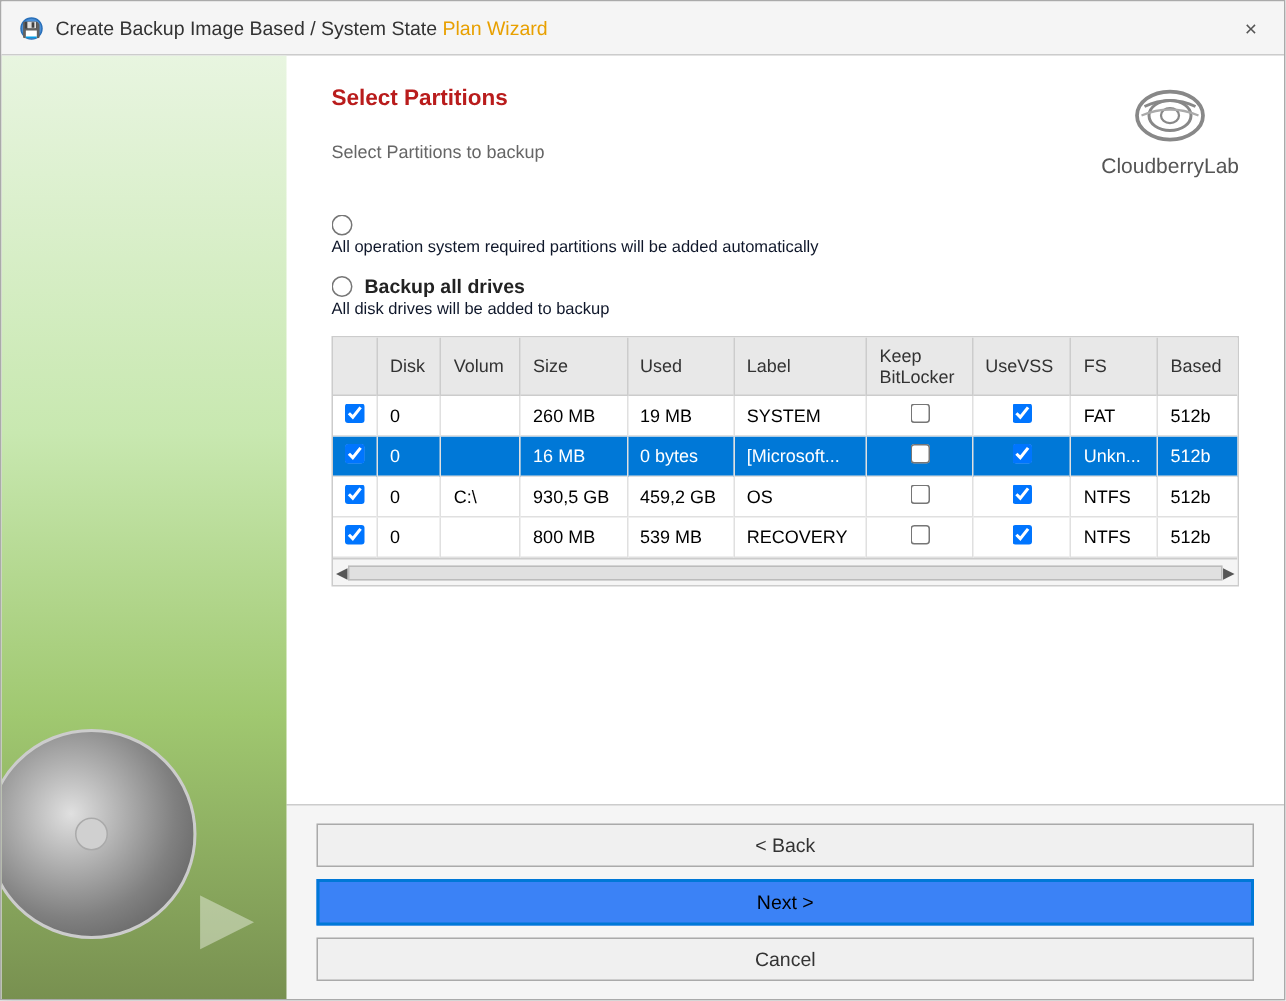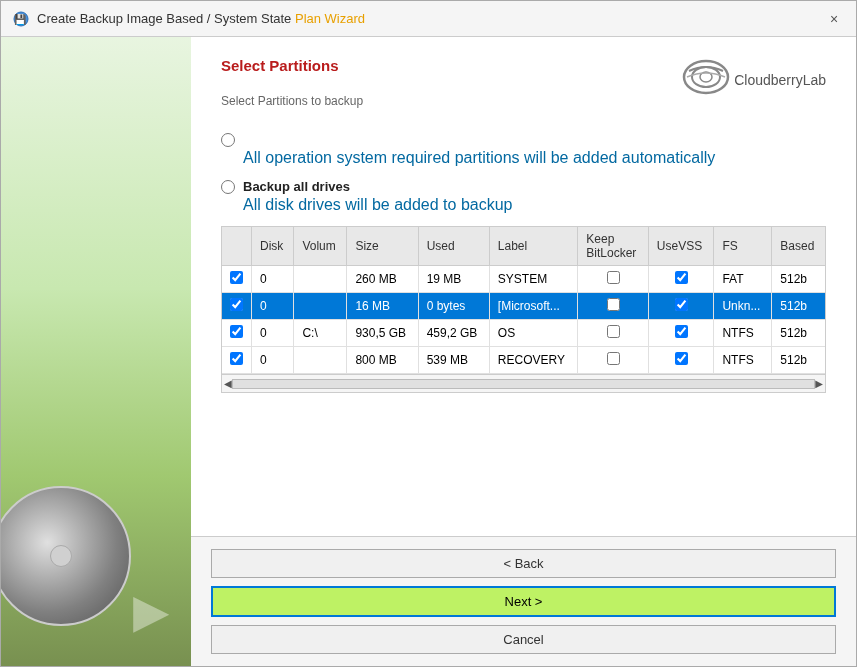--- a/index.html
+++ b/index.html
@@ -111,21 +111,21 @@
       font-weight: bold;
       color: #b91c1c;
       margin-bottom: 20px;
     }
     .header-text p {
       font-size: 12px;
       color: #666;
     }
     .logo {
       display: flex;
-      flex-direction: row;
+      flex-direction: column;
       align-items: center;
       text-align: right;
     }
     .logo-text {
       font-size: 14px;
       color: #555;
       font-weight: 500;
     }
     .body {
       padding: 10px 30px 10px 30px;
@@ -149,23 +149,22 @@
       width: 14px;
       height: 14px;
       cursor: pointer;
     }
     .radio-title {
       font-weight: bold;
       color: #222;
       font-size: 13px;
     }
     .radio-desc {
-      margin-left: 22px;
-      color: #0369a1;
-      font-size: 16px;
+      color: #0f172a;
+      font-size: 11px;
       margin-top: 2px;
     }
     .table-container {
       border: 1px solid #ccc;
       margin-top: 8px;
       overflow: hidden;
     }
     .table-scroll {
       overflow-x: auto;
     }
@@ -236,21 +235,21 @@
       padding: 6px 22px;
       font-size: 13px;
       border: 1px solid #aaa;
       background: #f0f0f0;
       cursor: pointer;
       color: #333;
       min-width: 80px;
     }
     .btn-primary {
       border: 2px solid #0078d7;
-      background: #bef264;
+      background: #3b82f6;
       color: #000;
     }
     input[type="checkbox"] {
       width: 13px;
       height: 13px;
       cursor: pointer;
     }
     .cb-cell {
       text-align: center;
     }

